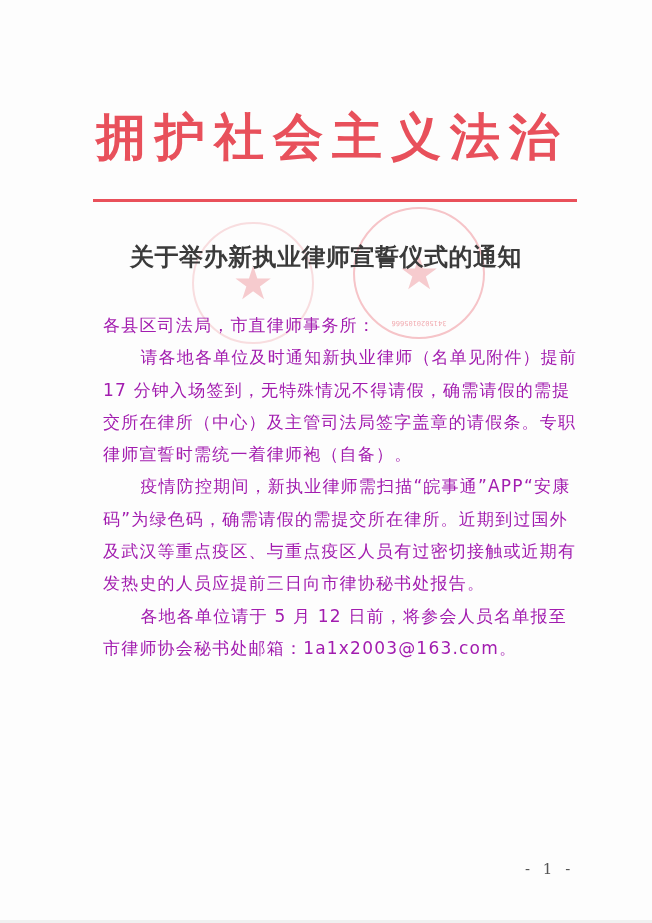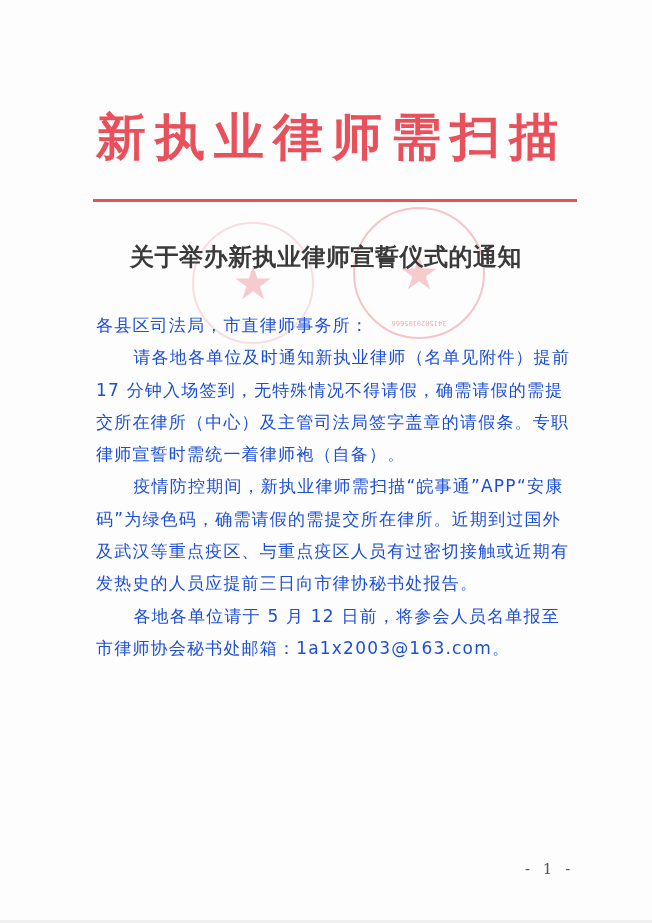--- a/index.html
+++ b/index.html
@@ -12,32 +12,32 @@
   .red-rule { position: absolute; left: 93px; width: 484px; top: 199px; height: 3px; background: #e9505a; }
   .title { position: absolute; left: 0; right: 0; top: 241px; text-align: center; font-weight: bold;
            font-size: 24px; letter-spacing: 0.5px; color: #3a3a3a; z-index: 2; }
   .stamp { position: absolute; border-radius: 50%; border: 2px solid rgba(232,90,100,0.35); z-index: 1; }
   .stamp .star { position: absolute; left: 50%; top: 50%; transform: translate(-50%,-50%);
                  color: rgba(232,90,100,0.3); font-size: 46px; line-height: 1; font-family: "DejaVu Sans", sans-serif; }
   .stamp .code { position: absolute; left: 0; right: 0; bottom: 10px; text-align: center;
                  font-size: 7px; color: rgba(232,90,100,0.5); font-family: "DejaVu Sans Mono", monospace; transform: rotate(180deg); }
   .stamp1 { left: 192px; top: 222px; width: 118px; height: 118px; border-color: rgba(232,110,120,0.22); }
   .stamp2 { left: 353px; top: 207px; width: 128px; height: 128px; }
-  .body-text { position: absolute; left: 96px; width: 480px; top: 309px; font-size: 17px; line-height: 32.3px;
-               letter-spacing: 1.2px; color: #1d4ed8; z-index: 2; font-family: "DejaVu Sans", sans-serif; }
+  .body-text { position: absolute; left: 103px; width: 480px; top: 309px; font-size: 17px; line-height: 32.3px;
+               letter-spacing: 1.2px; color: #a21caf; z-index: 2; font-family: "DejaVu Sans", sans-serif; }
   .body-text p { margin: 0; }
   .indent { text-indent: 2.2em; }
   .page-num { position: absolute; left: 525px; top: 860px; font-size: 15px; color: #555; letter-spacing: 4px; }
   .bottom-edge { position: absolute; left: 0; right: 0; bottom: 0; height: 3px; background: #f0f0f0; }
 </style>
 </head>
 <body>
 
 <div class="page">
-  <div class="masthead">新执业律师需扫描</div>
+  <div class="masthead">拥护社会主义法治</div>
   <div class="red-rule"></div>
 
   <div class="stamp stamp1">
     <span class="star">★</span>
   </div>
   <div class="stamp stamp2">
     <span class="star">★</span>
     <span class="code">3415020105666</span>
   </div>
 

